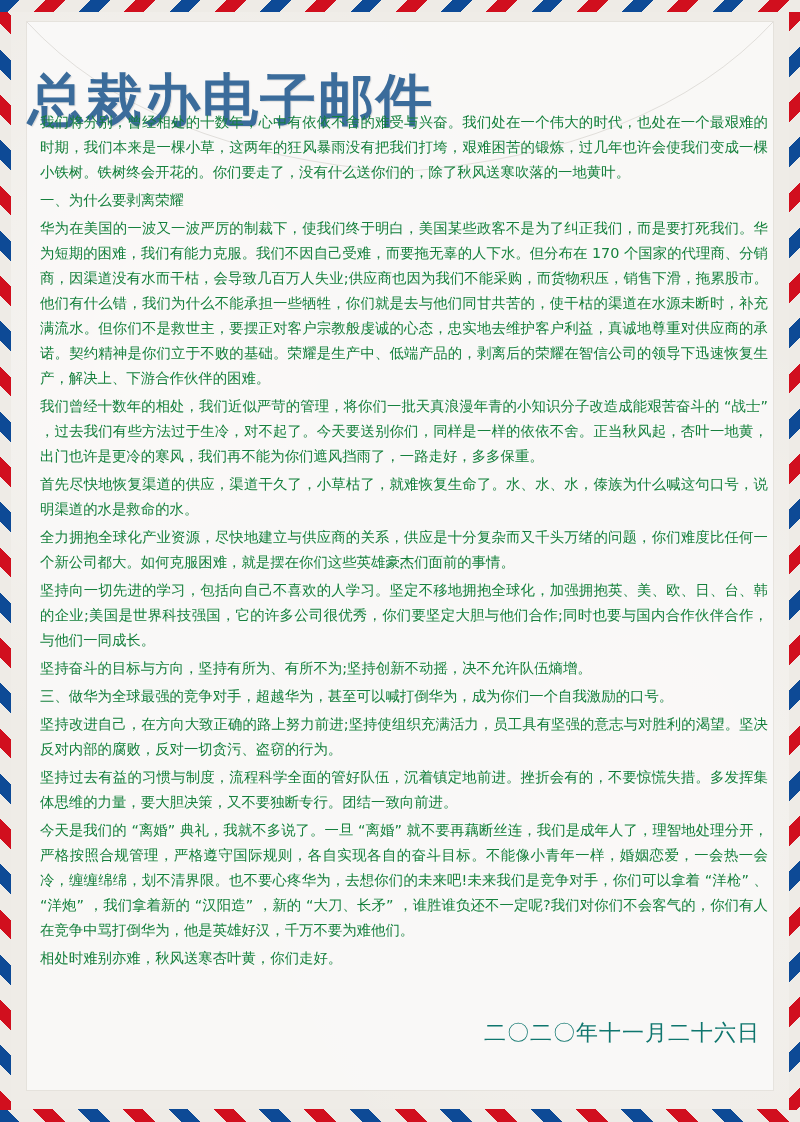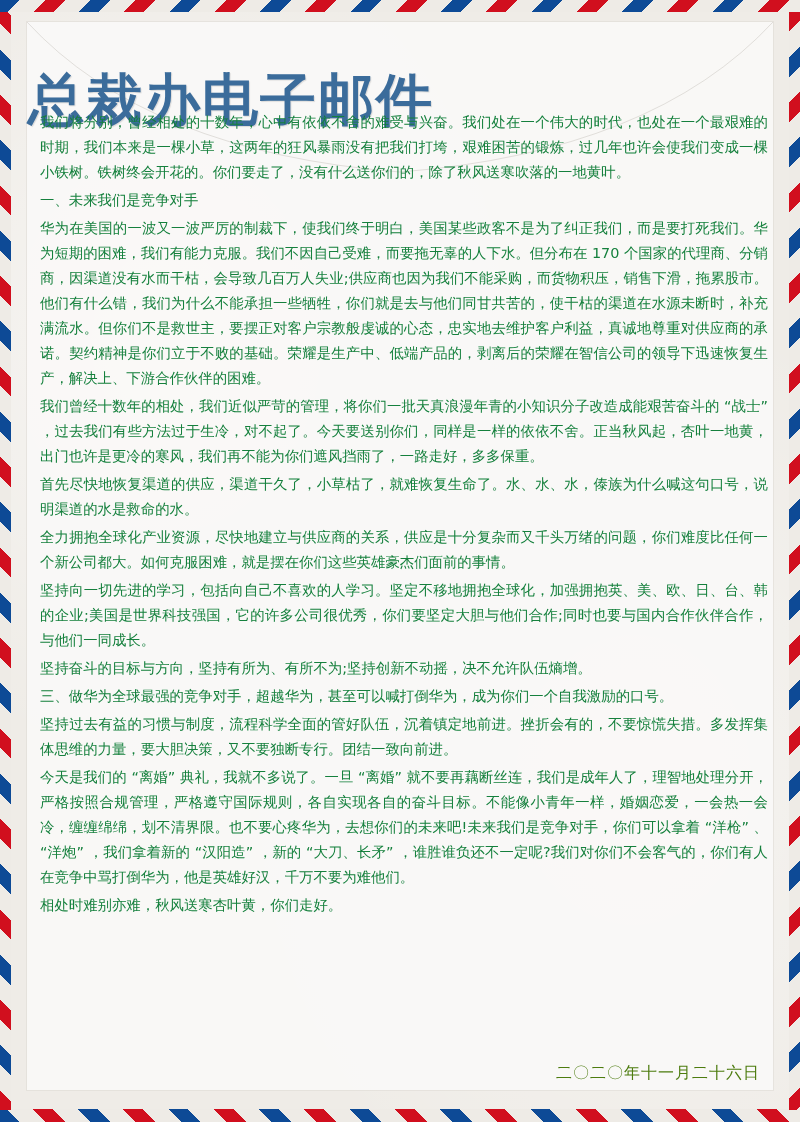--- a/index.html
+++ b/index.html
@@ -58,22 +58,22 @@
       margin-left: 28px;
     }
     .content {
       position: absolute; left: 40px; top: 110px; width: 728px;
       font-size: 14.4px; line-height: 25px; color: #15803d;
       text-align: justify;
     }
     .content p { margin: 0 0 3px 0; }
     .content p.heading { margin-bottom: 3px; }
     .date {
-      position: absolute; right: 40px; top: 1058px;
-      font-size: 16px; line-height: 30px; color: #4d7c0f;
+      position: absolute; right: 40px; top: 1018px;
+      font-size: 22px; line-height: 30px; color: #0f766e;
       letter-spacing: 1px;
     }
   </style>
 </head>
 <body>
 
 <div class="envelope-bg"></div>
 <div class="stripe-top"></div>
 <div class="stripe-bottom"></div>
 <div class="stripe-left"></div>
@@ -81,26 +81,27 @@
 
 <div class="panel"></div>
 <svg class="flap-line" viewBox="0 0 746 160" preserveAspectRatio="none">
   <path d="M0,0 Q120,130 373,150 Q626,130 746,0" fill="none" stroke="rgba(200,196,190,0.5)" stroke-width="1"></path>
 </svg>
 
 <h1 class="title">总裁办电子邮件</h1>
 
 <div class="content">
   <p>我们将分别，曾经相处的十数年，心中有依依不舍的难受与兴奋。我们处在一个伟大的时代，也处在一个最艰难的时期，我们本来是一棵小草，这两年的狂风暴雨没有把我们打垮，艰难困苦的锻炼，过几年也许会使我们变成一棵小铁树。铁树终会开花的。你们要走了，没有什么送你们的，除了秋风送寒吹落的一地黄叶。</p>
-  <p class="heading">一、未来我们是竞争对手</p>
+  <p class="heading">一、为什么要剥离荣耀</p>
   <p>华为在美国的一波又一波严厉的制裁下，使我们终于明白，美国某些政客不是为了纠正我们，而是要打死我们。华为短期的困难，我们有能力克服。我们不因自己受难，而要拖无辜的人下水。但分布在 170 个国家的代理商、分销商，因渠道没有水而干枯，会导致几百万人失业;供应商也因为我们不能采购，而货物积压，销售下滑，拖累股市。他们有什么错，我们为什么不能承担一些牺牲，你们就是去与他们同甘共苦的，使干枯的渠道在水源未断时，补充满流水。但你们不是救世主，要摆正对客户宗教般虔诚的心态，忠实地去维护客户利益，真诚地尊重对供应商的承诺。契约精神是你们立于不败的基础。荣耀是生产中、低端产品的，剥离后的荣耀在智信公司的领导下迅速恢复生产，解决上、下游合作伙伴的困难。</p>
   <p>我们曾经十数年的相处，我们近似严苛的管理，将你们一批天真浪漫年青的小知识分子改造成能艰苦奋斗的 “战士” ，过去我们有些方法过于生冷，对不起了。今天要送别你们，同样是一样的依依不舍。正当秋风起，杏叶一地黄，出门也许是更冷的寒风，我们再不能为你们遮风挡雨了，一路走好，多多保重。</p>
   <p>首先尽快地恢复渠道的供应，渠道干久了，小草枯了，就难恢复生命了。水、水、水，傣族为什么喊这句口号，说明渠道的水是救命的水。</p>
   <p>全力拥抱全球化产业资源，尽快地建立与供应商的关系，供应是十分复杂而又千头万绪的问题，你们难度比任何一个新公司都大。如何克服困难，就是摆在你们这些英雄豪杰们面前的事情。</p>
   <p>坚持向一切先进的学习，包括向自己不喜欢的人学习。坚定不移地拥抱全球化，加强拥抱英、美、欧、日、台、韩的企业;美国是世界科技强国，它的许多公司很优秀，你们要坚定大胆与他们合作;同时也要与国内合作伙伴合作，与他们一同成长。</p>
   <p>坚持奋斗的目标与方向，坚持有所为、有所不为;坚持创新不动摇，决不允许队伍熵增。</p>
   <p class="heading">三、做华为全球最强的竞争对手，超越华为，甚至可以喊打倒华为，成为你们一个自我激励的口号。</p>
+  <p>坚持改进自己，在方向大致正确的路上努力前进;坚持使组织充满活力，员工具有坚强的意志与对胜利的渴望。坚决反对内部的腐败，反对一切贪污、盗窃的行为。</p>
   <p>坚持过去有益的习惯与制度，流程科学全面的管好队伍，沉着镇定地前进。挫折会有的，不要惊慌失措。多发挥集体思维的力量，要大胆决策，又不要独断专行。团结一致向前进。</p>
   <p>今天是我们的 “离婚” 典礼，我就不多说了。一旦 “离婚” 就不要再藕断丝连，我们是成年人了，理智地处理分开，严格按照合规管理，严格遵守国际规则，各自实现各自的奋斗目标。不能像小青年一样，婚姻恋爱，一会热一会冷，缠缠绵绵，划不清界限。也不要心疼华为，去想你们的未来吧!未来我们是竞争对手，你们可以拿着 “洋枪” 、 “洋炮” ，我们拿着新的 “汉阳造” ，新的 “大刀、长矛” ，谁胜谁负还不一定呢?我们对你们不会客气的，你们有人在竞争中骂打倒华为，他是英雄好汉，千万不要为难他们。</p>
   <p>相处时难别亦难，秋风送寒杏叶黄，你们走好。</p>
 </div>
 
 <div class="date">二〇二〇年十一月二十六日</div>
 
 </body></html>

